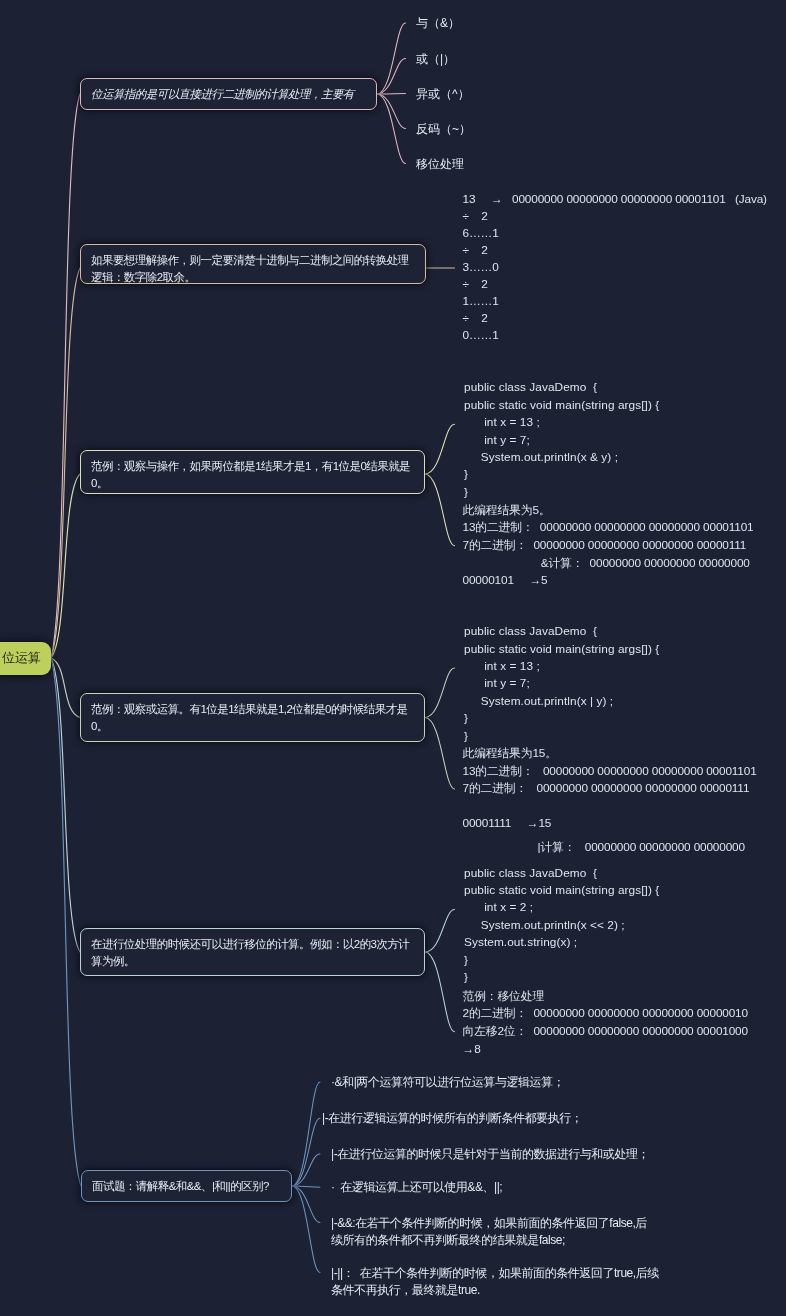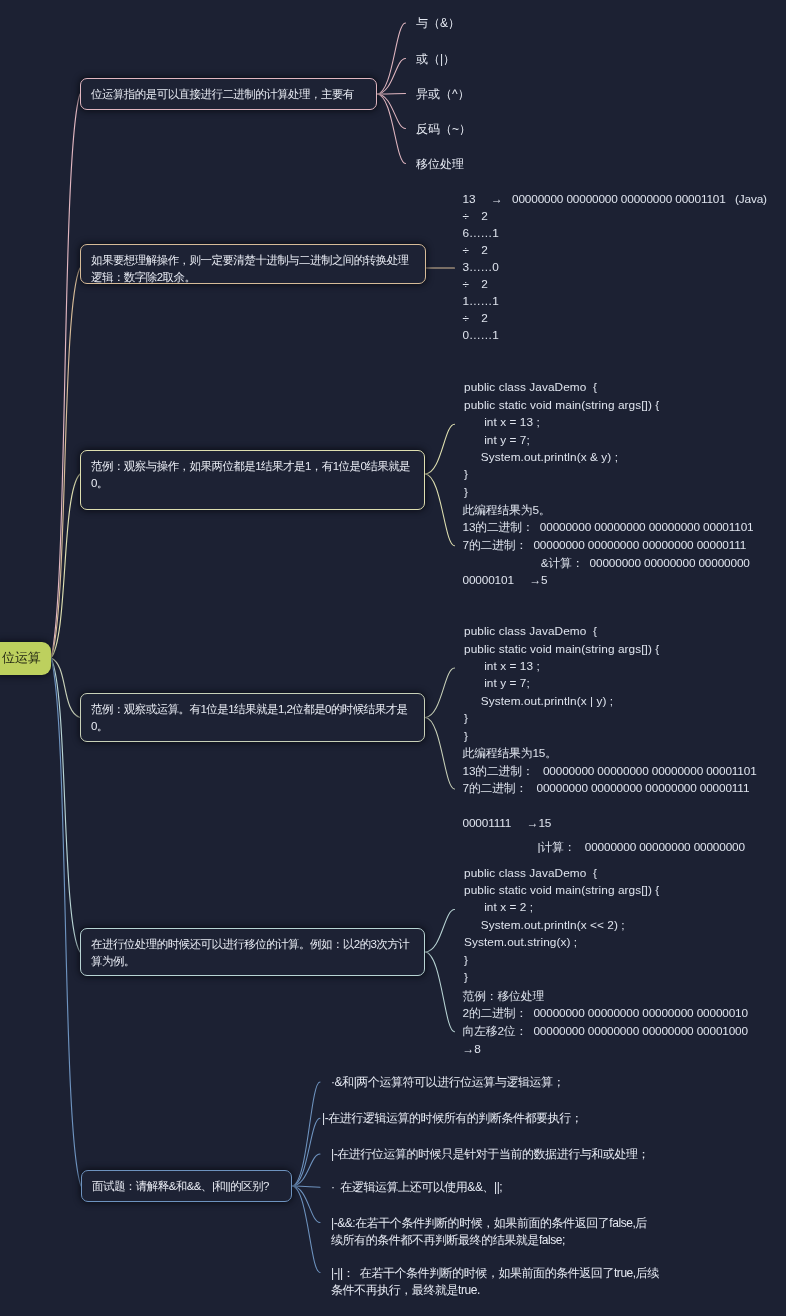--- a/index.html
+++ b/index.html
@@ -52,23 +52,23 @@
   <path d="M 292.0 1186.0 C 308.0 1186.9 310.2 1272.4 320.0 1272.4" stroke="#6e93bf" stroke-width="1.05"></path>
   <path d="M 426.0 268.0 L 454.5 268.0" stroke="#d6bb98" stroke-width="1.05"></path>
   <path d="M 425.0 474.0 C 441.8 473.5 444.2 424.2 454.5 424.2" stroke="#dedfb0" stroke-width="1.05"></path>
   <path d="M 425.0 474.0 C 441.8 474.7 444.2 545.7 454.5 545.7" stroke="#dedfb0" stroke-width="1.05"></path>
   <path d="M 425.0 717.5 C 441.8 717.0 444.2 668.0 454.5 668.0" stroke="#c8d0b8" stroke-width="1.05"></path>
   <path d="M 425.0 717.5 C 441.8 718.2 444.2 789.0 454.5 789.0" stroke="#c8d0b8" stroke-width="1.05"></path>
   <path d="M 425.0 952.0 C 441.8 951.6 444.2 909.4 454.5 909.4" stroke="#b8d4d4" stroke-width="1.05"></path>
   <path d="M 425.0 952.0 C 441.8 952.8 444.2 1031.7 454.5 1031.7" stroke="#b8d4d4" stroke-width="1.05"></path>
 </svg>
   <div class="rootnode" style="left: -9px; top: 641.5px; width: 60px; height: 33px; background-color: rgb(189, 208, 94); color: rgb(31, 34, 17);"><span>位运算</span></div>
-  <div class="node" style="left: 80px; top: 78px; width: 297px; height: 32px; border-color: rgb(224, 182, 192);"><span>位运算指的是可以直接进行二进制的计算处理，主要有</span></div>
+  <div class="node" style="left: 80px; top: 78px; width: 297px; height: 32px; border-color: rgb(224, 182, 192); font-style: italic;"><span>位运算指的是可以直接进行二进制的计算处理，主要有</span></div>
   <div class="node" style="left: 80px; top: 244px; width: 346px; height: 40px; border-color: rgb(214, 187, 152);"><span>如果要想理解操作，则一定要清楚十进制与二进制之间的转换处理逻辑：数字除2取余。</span></div>
-  <div class="node" style="left: 80px; top: 450px; width: 345px; height: 60px; border-color: rgb(222, 223, 176);"><span>范例：观察与操作，如果两位都是1结果才是1，有1位是0结果就是0。</span></div>
+  <div class="node" style="left: 80px; top: 450px; width: 345px; height: 44px; border-color: rgb(222, 223, 176);"><span>范例：观察与操作，如果两位都是1结果才是1，有1位是0结果就是0。</span></div>
   <div class="node" style="left: 80px; top: 693px; width: 345px; height: 49px; border-color: rgb(200, 208, 184);"><span>范例：观察或运算。有1位是1结果就是1,2位都是0的时候结果才是0。</span></div>
   <div class="node" style="left: 80px; top: 928px; width: 345px; height: 48px; border-color: rgb(184, 212, 212);"><span>在进行位处理的时候还可以进行移位的计算。例如：以2的3次方计算为例。</span></div>
   <div class="node" style="left: 81px; top: 1170px; width: 211px; height: 32px; border-color: rgb(110, 147, 191);"><span>面试题：请解释&amp;和&amp;&amp;、|和||的区别?</span></div>
   <div class="leaf op" style="left:416px;top:15.1px"><span>与（&amp;）</span></div>
   <div class="leaf op" style="left:416px;top:50.6px"><span>或（|）</span></div>
   <div class="leaf op" style="left:416px;top:85.6px"><span>异或（^）</span></div>
   <div class="leaf op" style="left:416px;top:120.6px"><span>反码（~）</span></div>
   <div class="leaf op" style="left:416px;top:155.6px"><span>移位处理</span></div>
   <div class="res" style="left:462.5px;top:191.1px"><span>13     →   00000000 00000000 00000000 00001101   (Java)</span></div>
   <div class="res" style="left:462.5px;top:208.1px"><span>÷    2</span></div>

